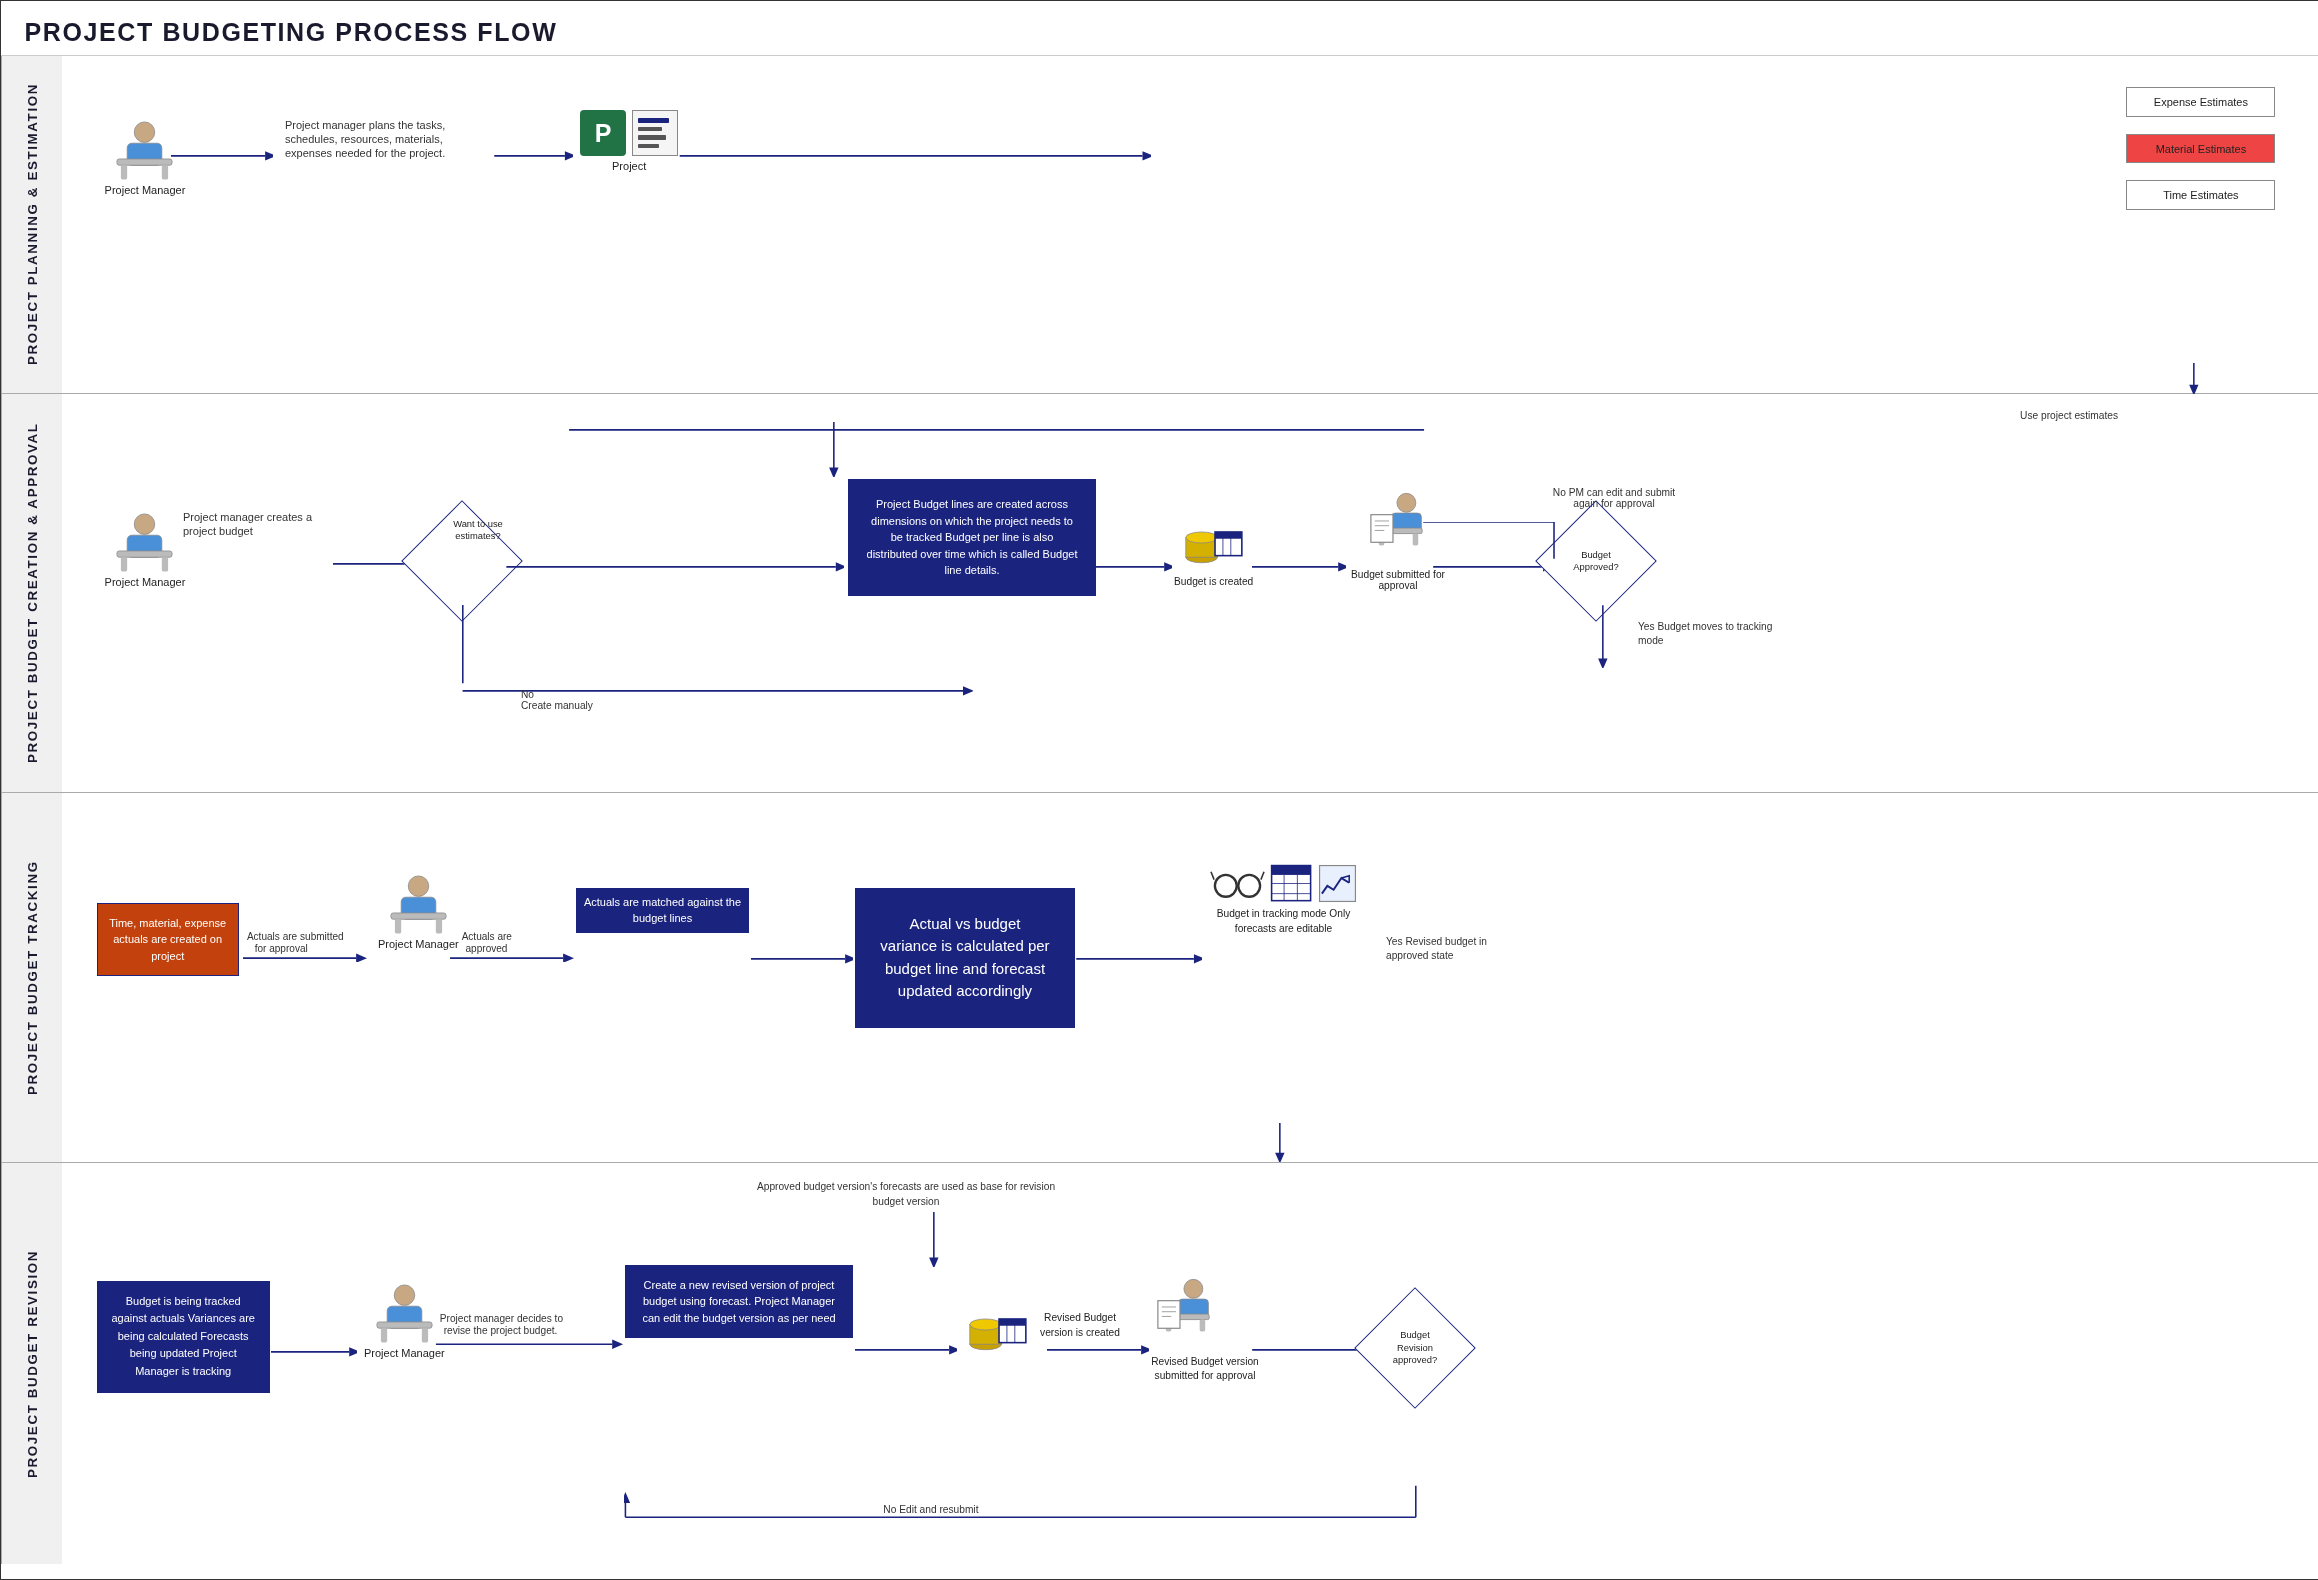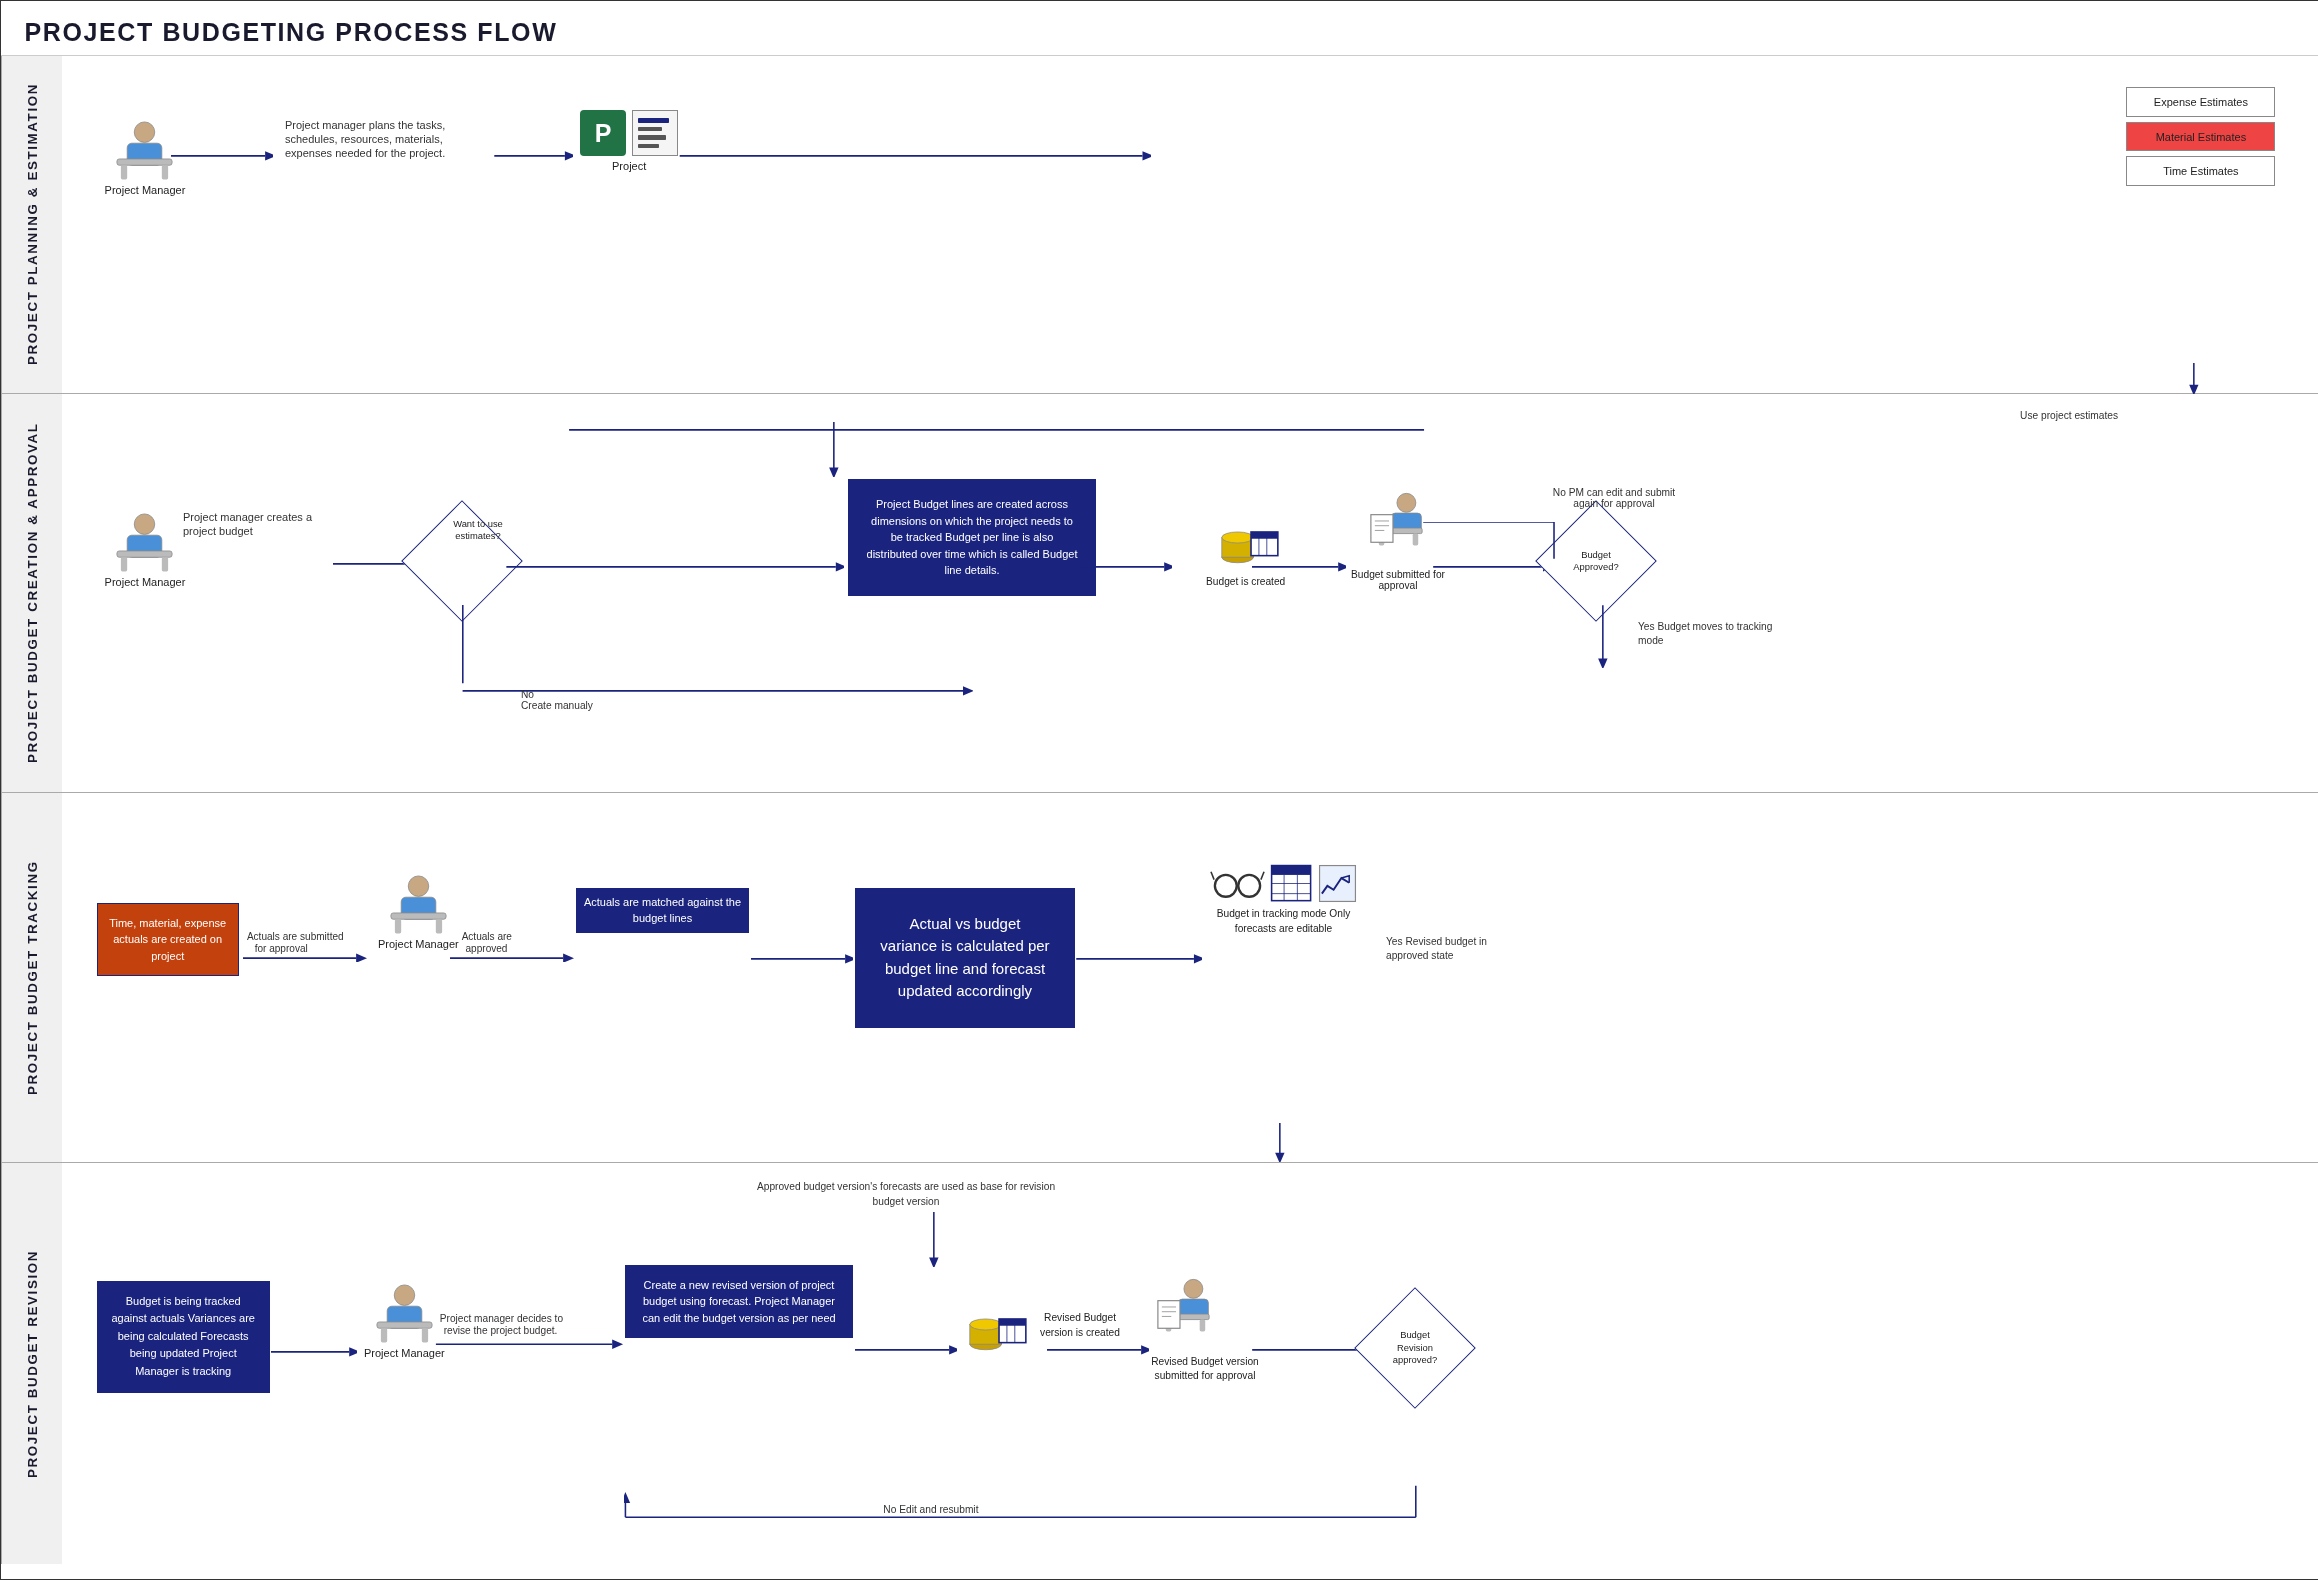--- a/index.html
+++ b/index.html
@@ -124,21 +124,21 @@
             <span style="font-size:11px;color:#222;margin-top:3.9px;">Project</span>
           </div>
 
           <svg style="position:absolute;left:598px;top:77px;" width="472" height="15.7" viewBox="0 0 600 20">
             <line x1="0" y1="10" x2="590" y2="10" stroke="#1a237e" stroke-width="2"></line>
             <polygon points="590,4 604,10 590,16" fill="#1a237e"></polygon>
             <text x="200" y="-2" font-size="14" fill="#333" text-anchor="middle">Estimations are created for Project</text>
             <text x="200" y="30" font-size="14" fill="#333" text-anchor="middle">Time, Material, Expense</text>
           </svg>
 
-          <div style="position:absolute;right:23.6px;top:15.7px;display:flex;flex-direction:column;gap:5px;">
+          <div style="position:absolute;right:23.6px;top:15.7px;display:flex;flex-direction:column;gap:17px;">
             <div style="border:1.2px solid #888;background:#fff;padding:7.9px 15.7px;font-size:11px;color:#222;min-width:149px;text-align:center;">Expense Estimates</div>
             <div style="border:1.2px solid #888;background:#ef4444;padding:7.9px 15.7px;font-size:11px;color:#222;min-width:149px;text-align:center;">Material Estimates</div>
             <div style="border:1.2px solid #888;background:#fff;padding:7.9px 15.7px;font-size:11px;color:#222;min-width:149px;text-align:center;">Time Estimates</div>
           </div>
 
           <svg style="position:absolute;right:97px;bottom:-15.7px;" width="15.7" height="31" viewBox="0 0 20 40">
             <line x1="10" y1="0" x2="10" y2="30" stroke="#1a237e" stroke-width="2"></line>
             <polygon points="4,28 10,42 16,28" fill="#1a237e"></polygon>
           </svg>
         </div>
@@ -208,21 +208,21 @@
             <line x1="0" y1="10" x2="640" y2="10" stroke="#1a237e" stroke-width="2"></line>
             <polygon points="638,4 652,10 638,16" fill="#1a237e"></polygon>
           </svg>
           <div style="position:absolute;left:440px;top:281px;font-size:10.2px;color:#333;">No<br>Create manualy</div>
 
           <svg style="position:absolute;left:997px;top:151px;" width="94" height="15.7" viewBox="0 0 120 20">
             <line x1="0" y1="10" x2="110" y2="10" stroke="#1a237e" stroke-width="2"></line>
             <polygon points="110,4 124,10 110,16" fill="#1a237e"></polygon>
           </svg>
 
-          <div style="position:absolute;left:1093px;top:94px;display:flex;flex-direction:column;align-items:center;margin-left:32px;">
+          <div style="position:absolute;left:1093px;top:94px;display:flex;flex-direction:column;">
 
             <svg width="71" height="71" viewBox="0 0 90 90">
 
               <ellipse cx="35" cy="70" rx="20" ry="7" fill="#c8a000" stroke="#888" stroke-width="1"></ellipse>
               <rect x="15" y="45" width="40" height="25" fill="#d4b000" stroke="#888" stroke-width="1"></rect>
               <ellipse cx="35" cy="45" rx="20" ry="7" fill="#f0c800" stroke="#888" stroke-width="1"></ellipse>
 
               <rect x="52" y="38" width="34" height="30" fill="#fff" stroke="#1a237e" stroke-width="2"></rect>
               <line x1="52" y1="46" x2="86" y2="46" stroke="#1a237e" stroke-width="1"></line>
               <line x1="62" y1="38" x2="62" y2="68" stroke="#1a237e" stroke-width="1"></line>

